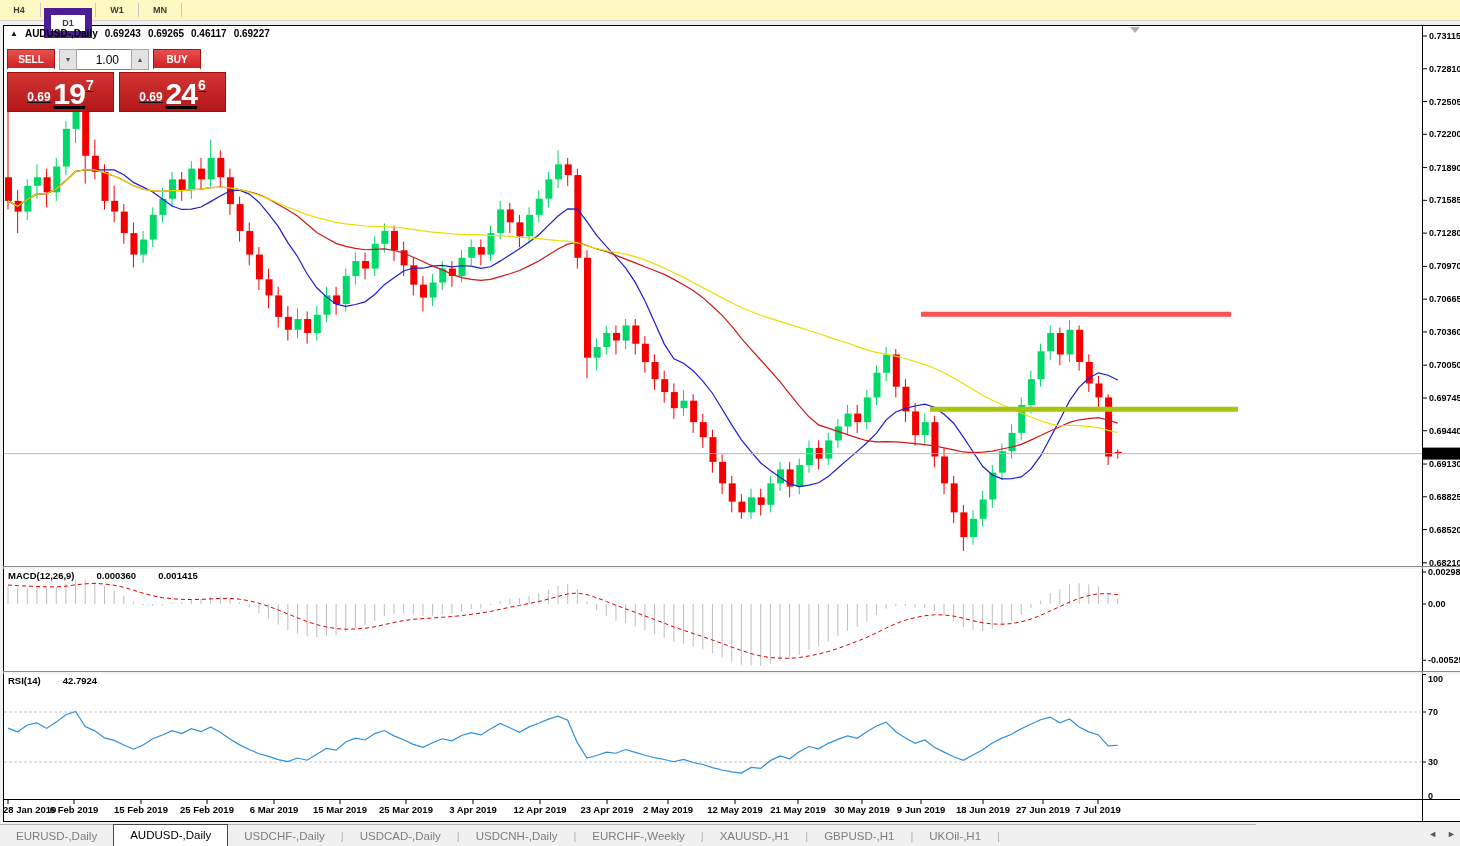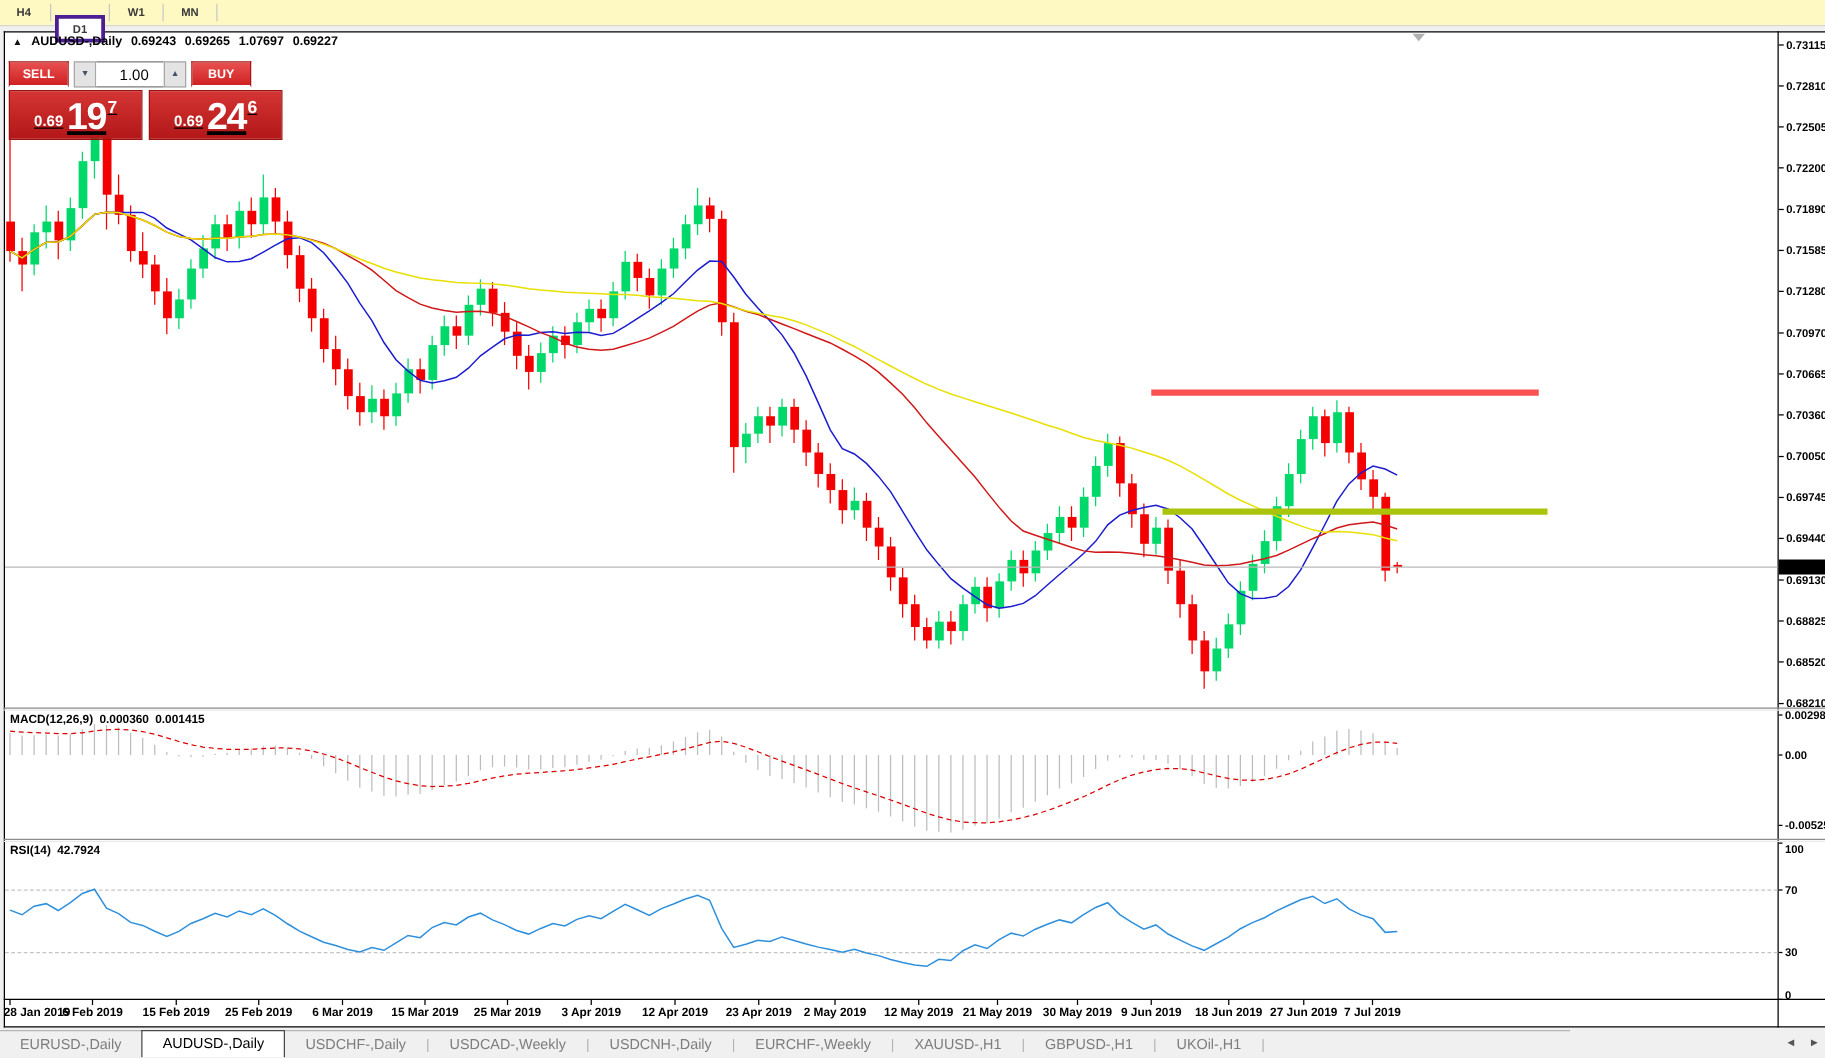--- a/index.html
+++ b/index.html
@@ -3,21 +3,21 @@
 <meta charset="utf-8">
 <style>
   html,body{margin:0;padding:0;background:#e8e8e8;}
   .screen{position:relative;width:1460px;height:846px;background:#f0f0f0;overflow:hidden;
           font-family:"Liberation Sans",sans-serif;-webkit-font-smoothing:antialiased;}
   
   .toolbar{position:absolute;left:0;top:0;width:1460px;height:20px;background:#fef9c3;
            border-bottom:1px solid #d6d6d6;display:flex;align-items:center;z-index:5;}
   .tfbtn{height:16px;min-width:26px;margin:0 1px;padding:0 4px;display:flex;align-items:center;justify-content:center;
          font:700 9px "Liberation Sans",sans-serif;color:#3a3a3a;background:transparent;border:1px solid transparent;cursor:default;}
-  .tfbtn.active{background:#ffffff;border:3px solid #4c1d95;margin-top:25px;}
+  .tfbtn.active{background:#ffffff;border:7px solid #4c1d95;margin-top:25px;}
   .tfsep{width:1px;height:14px;background:#c8c8c8;margin:0 2px;}
   
   svg{position:absolute;left:0;top:0;z-index:1;}
   .ax{font:700 9px "Liberation Sans",sans-serif;fill:#000;}
   .axd{font:700 9.5px "Liberation Sans",sans-serif;fill:#000;}
   
   .chart-header{position:absolute;left:10px;top:28px;z-index:6;display:flex;align-items:center;gap:7px;
                 font:700 10px "Liberation Sans",sans-serif;color:#000;}
   .collapse-arrow{font-size:8px;line-height:10px;color:#111;}
   
@@ -34,21 +34,21 @@
              box-sizing:border-box;font:400 12px "Liberation Sans",sans-serif;text-align:right;padding:0 12px 0 0;color:#000;}
   .tp-row2{display:flex;margin-top:2px;text-decoration:underline;}
   .price-box{width:107px;height:40px;background:linear-gradient(180deg,#d43434 0%,#b31717 100%);
              border:1px solid #9c1010;box-sizing:border-box;color:#fff;display:flex;align-items:flex-end;
              justify-content:center;padding-bottom:4px;cursor:default;}
   .price-box + .price-box{margin-left:5px;}
   .pb-prefix{font:700 12px "Liberation Sans",sans-serif;margin:0 3px 3px 0;}
   .pb-big{font:700 30px/26px "Liberation Sans",sans-serif;letter-spacing:-1px;}
   .pb-sup{font:700 14px "Liberation Sans",sans-serif;margin:0 0 14px 1px;}
   
-  .ind-label{position:absolute;left:8px;z-index:6;font:700 9.5px "Liberation Sans",sans-serif;color:#000;display:flex;gap:5px;}
+  .ind-label{position:absolute;left:8px;z-index:6;font:700 9.5px "Liberation Sans",sans-serif;color:#000;display:flex;gap:22px;}
   
   .tabbar{position:absolute;left:0;top:824px;width:1256px;height:22px;background:#f0f0f0;
           border-top:1px solid #b5b5b5;display:flex;align-items:center;z-index:5;}
   .tab{padding:0 16px;height:20px;display:flex;align-items:center;font:400 11.5px "Liberation Sans",sans-serif;
        color:#7d7d7d;cursor:default;white-space:nowrap;}
   .tab.active{background:#ffffff;border:1px solid #4a4a4a;border-bottom:1px solid #ffffff;height:21px;
               margin-top:-2px;color:#000;}
   .tabsep{color:#b0b0b0;font-size:11px;}
   .tab-scrollers{position:absolute;right:4px;top:829px;z-index:6;display:flex;gap:10px;
                  font-size:9px;color:#555;line-height:10px;}
@@ -555,21 +555,21 @@
           <text x="1098" y="813" class="axd" text-anchor="middle">7 Jul 2019</text>
         </g>
       </g>
   </svg>
 
   <div class="chart-header">
     <span class="collapse-arrow">▲</span>
     <span>AUDUSD-,Daily</span>
     <span>0.69243</span>
     <span>0.69265</span>
-    <span>1.07697</span>
+    <span>0.46117</span>
     <span>0.69227</span>
   </div>
 
   <div class="trade-panel">
     <div class="tp-row1">
       <div class="tp-btn">SELL</div>
       <div class="tp-spin">
         <div class="spin-btn">
             <span>▼</span>
           </div>
@@ -602,21 +602,21 @@
   <div class="ind-label" style="top:675px;">
     <span>RSI(14)</span>
     <span>42.7924</span>
   </div>
 
   <div class="tabbar" id="tabbar">
       <div class="tab">EURUSD-,Daily</div>
       <div class="tab active">AUDUSD-,Daily</div>
       <div class="tab">USDCHF-,Daily</div>
       <span class="tabsep">|</span>
-      <div class="tab">USDCAD-,Weekly</div>
+      <div class="tab">USDCAD-,Daily</div>
       <span class="tabsep">|</span>
       <div class="tab">USDCNH-,Daily</div>
       <span class="tabsep">|</span>
       <div class="tab">EURCHF-,Weekly</div>
       <span class="tabsep">|</span>
       <div class="tab">XAUUSD-,H1</div>
       <span class="tabsep">|</span>
       <div class="tab">GBPUSD-,H1</div>
       <span class="tabsep">|</span>
       <div class="tab">UKOil-,H1</div>

